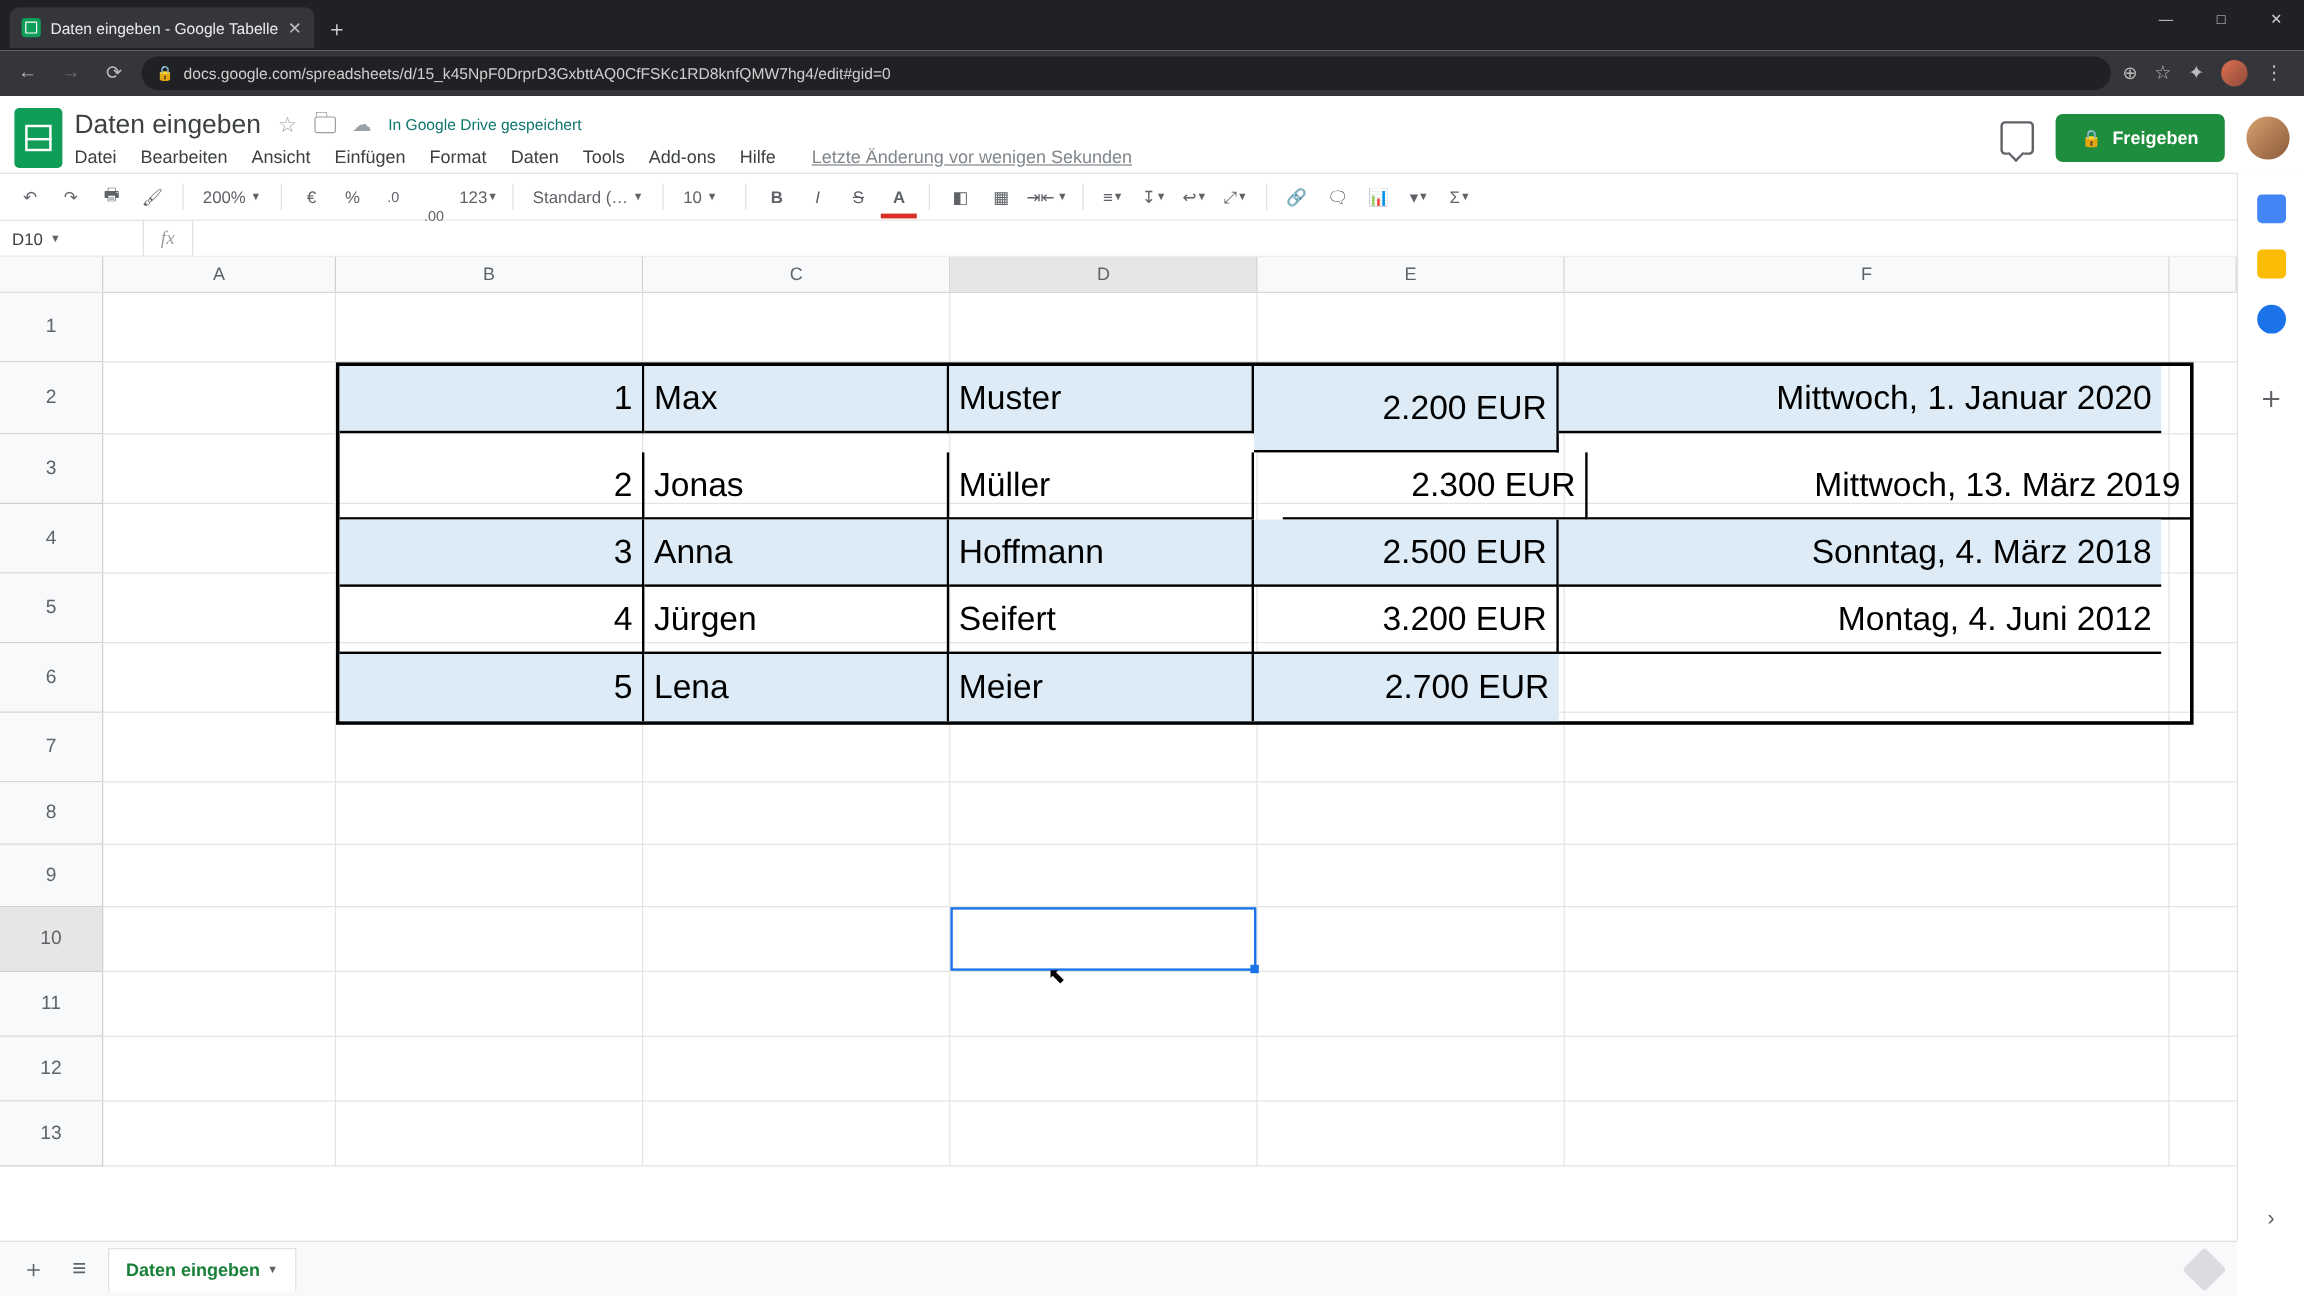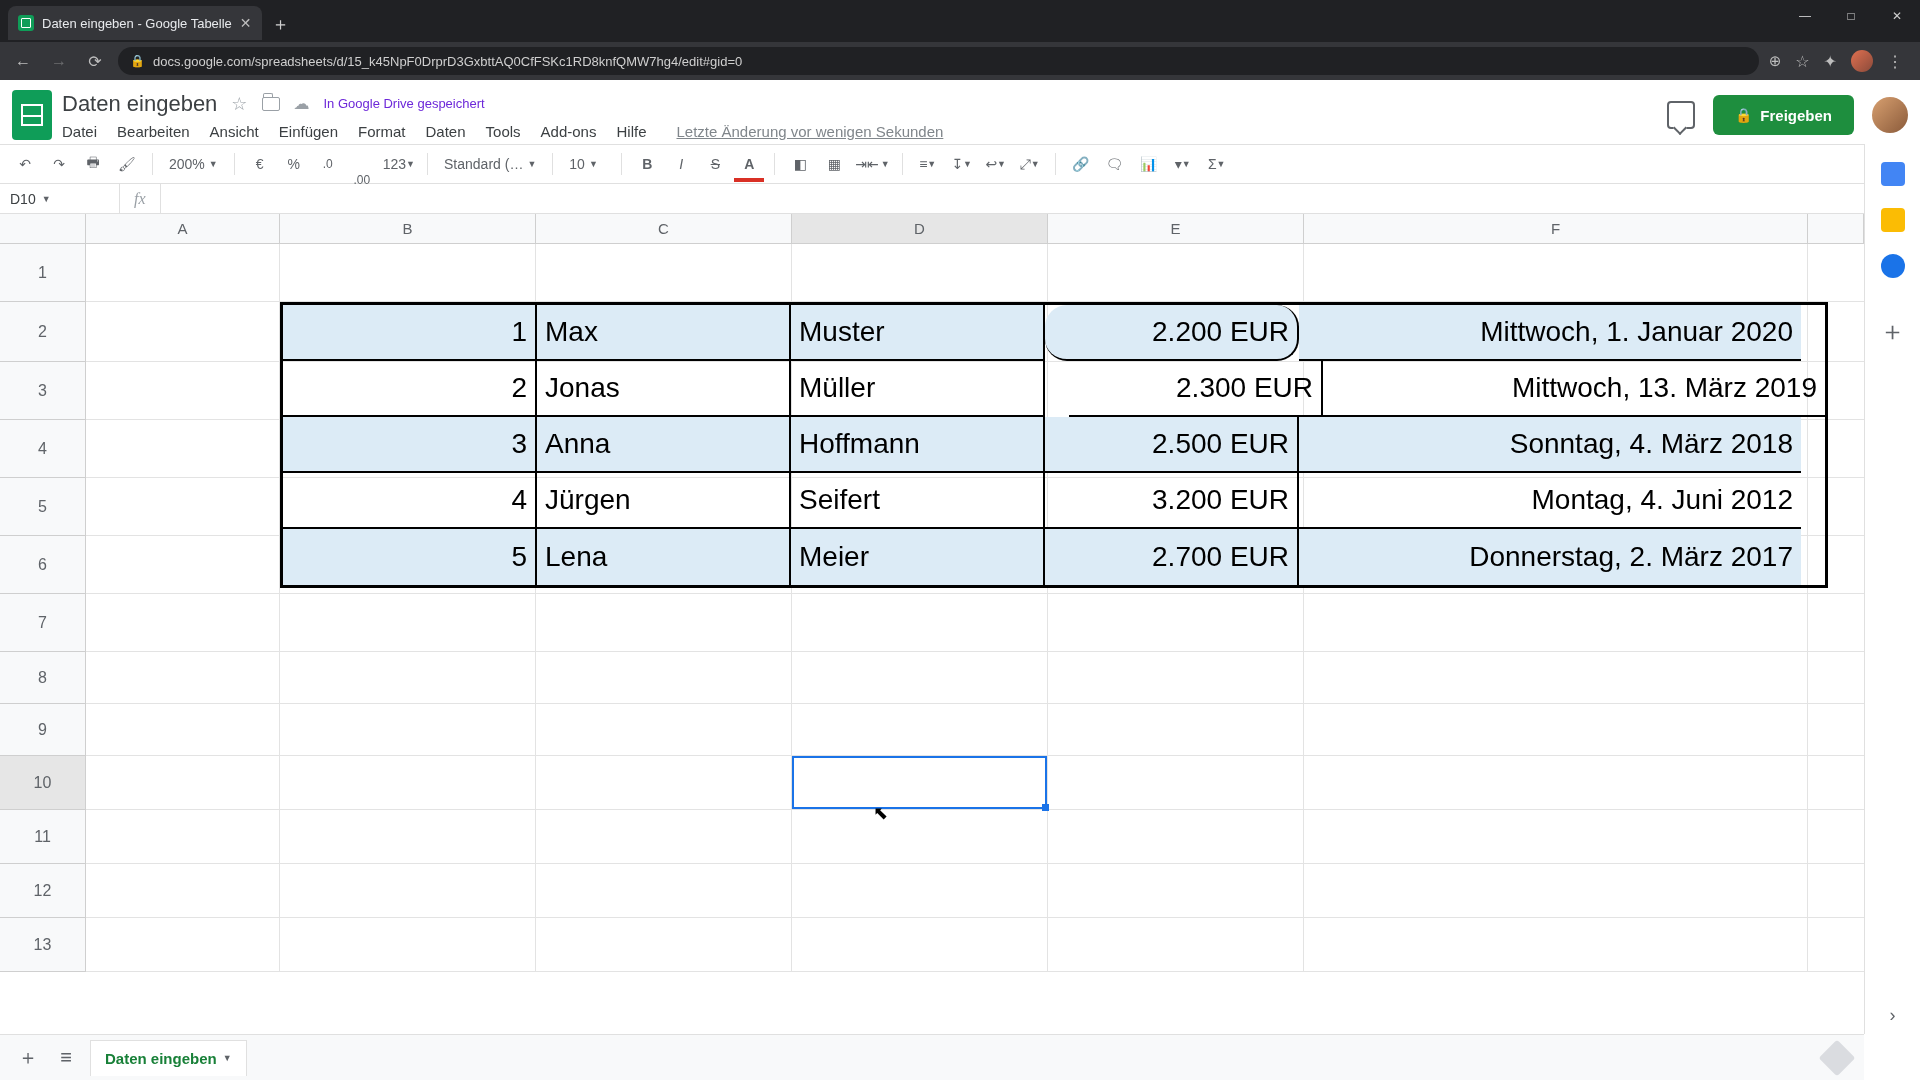--- a/index.html
+++ b/index.html
@@ -29,21 +29,21 @@
 .gs-logo { width:40px;height:50px;background:#0f9d58;border-radius:4px;position:relative;}
 .gs-logo::after{content:"";position:absolute;left:9px;top:14px;right:9px;bottom:14px;border:2px solid #fff;}
 .gs-logo::before{content:"";position:absolute;left:9px;right:9px;top:50%;height:2px;background:#fff;}
 .gs-title-wrap{display:flex;flex-direction:column;gap:2px;}
 .gs-title-row{display:flex;align-items:center;gap:14px;}
 .gs-title{font-size:22px;color:#3c4043;}
 .star{color:#9aa0a6;font-size:18px;}
 .folder-ic{width:18px;height:14px;border:1.6px solid #9aa0a6;border-radius:2px;position:relative;}
 .folder-ic::before{content:"";position:absolute;top:-5px;left:0;width:8px;height:4px;border:1.6px solid #9aa0a6;border-bottom:none;border-radius:2px 2px 0 0;}
 .cloud-ic{font-size:16px;color:#9aa0a6;}
-.save-txt{font-size:13px;color:#6d28d9;}
+.save-txt{font-size:13px;color:#0f766e;}
 .menu-row{display:flex;gap:20px;font-size:15px;color:#3c4043;margin-top:4px;}
 .menu-row span{cursor:default;}
 .last-edit{color:#80868b;text-decoration:underline;margin-left:10px;}
 .gs-header-right{margin-left:auto;display:flex;align-items:center;gap:18px;}
 .comment-ic{width:28px;height:28px;border:2px solid #5f6368;border-radius:4px;position:relative;}
 .comment-ic::after{content:"";position:absolute;left:6px;bottom:-6px;width:8px;height:8px;border-left:2px solid #5f6368;border-bottom:2px solid #5f6368;transform:rotate(-45deg);background:#fff;}
 .share-btn{background:#1e8e3e;color:#fff;border:none;height:40px;padding:0 22px;border-radius:6px;font-size:15px;font-weight:600;display:flex;align-items:center;gap:8px;}
 .share-btn::before{content:"🔒";font-size:14px;}
 .avatar-lg{width:36px;height:36px;border-radius:50%;background:linear-gradient(135deg,#d8a070,#8a5a3a);}
 
@@ -286,21 +286,21 @@
         <div class="gline-v" style="left: 449px;"></div>
         <div class="gline-v" style="left: 705px;"></div>
         <div class="gline-v" style="left: 961px;"></div>
         <div class="gline-v" style="left: 1217px;"></div>
         <div class="gline-v" style="left: 1721px;"></div>
         <div class="data-tbl" style="left: 194px; top: 58px;">
           <div class="dt-row">
             <div class="dt-cell dt-alt num-r" style="width: 254px; height: 56px;">1</div>
             <div class="dt-cell dt-alt " style="width: 254px; height: 56px;">Max</div>
             <div class="dt-cell dt-alt " style="width: 254px; height: 56px;">Muster</div>
-            <div class="dt-cell dt-alt num-r" style="width: 254px; height: 56px; border-radius: 22px;">2.200 EUR</div>
+            <div class="dt-cell dt-alt num-r" style="width: 254px; height: 72px;">2.200 EUR</div>
             <div class="dt-cell dt-alt num-r" style="width: 502px; height: 56px;">Mittwoch, 1. Januar 2020</div>
           </div>
           <div class="dt-row">
             <div class="dt-cell  num-r" style="width: 254px; height: 56px;">2</div>
             <div class="dt-cell  " style="width: 254px; height: 56px;">Jonas</div>
             <div class="dt-cell  " style="width: 254px; height: 56px;">Müller</div>
             <div class="dt-cell  num-r" style="width: 254px; height: 56px; margin-left: 24px;">2.300 EUR</div>
             <div class="dt-cell  num-r" style="width: 502px; height: 56px;">Mittwoch, 13. März 2019</div>
           </div>
           <div class="dt-row">
@@ -315,21 +315,20 @@
             <div class="dt-cell  " style="width: 254px; height: 56px;">Jürgen</div>
             <div class="dt-cell  " style="width: 254px; height: 56px;">Seifert</div>
             <div class="dt-cell  num-r" style="width: 254px; height: 56px;">3.200 EUR</div>
             <div class="dt-cell  num-r" style="width: 502px; height: 56px;">Montag, 4. Juni 2012</div>
           </div>
           <div class="dt-row">
             <div class="dt-cell dt-alt num-r" style="width: 254px; height: 56px;">5</div>
             <div class="dt-cell dt-alt " style="width: 254px; height: 56px;">Lena</div>
             <div class="dt-cell dt-alt " style="width: 254px; height: 56px;">Meier</div>
             <div class="dt-cell dt-alt num-r" style="width: 254px; height: 56px;">2.700 EUR</div>
-            <div class="dt-cell dt-alt num-r" style="width: 502px; height: 56px;">Donnerstag, 2. März 2017</div>
           </div>
         </div>
         <div class="sel-cell" style="left: 706px; top: 512px; width: 255px; height: 53px;">
           <div class="sel-handle"></div>
         </div>
       </div>
   </div>
 </div>
 
 <div class="side-panel">

